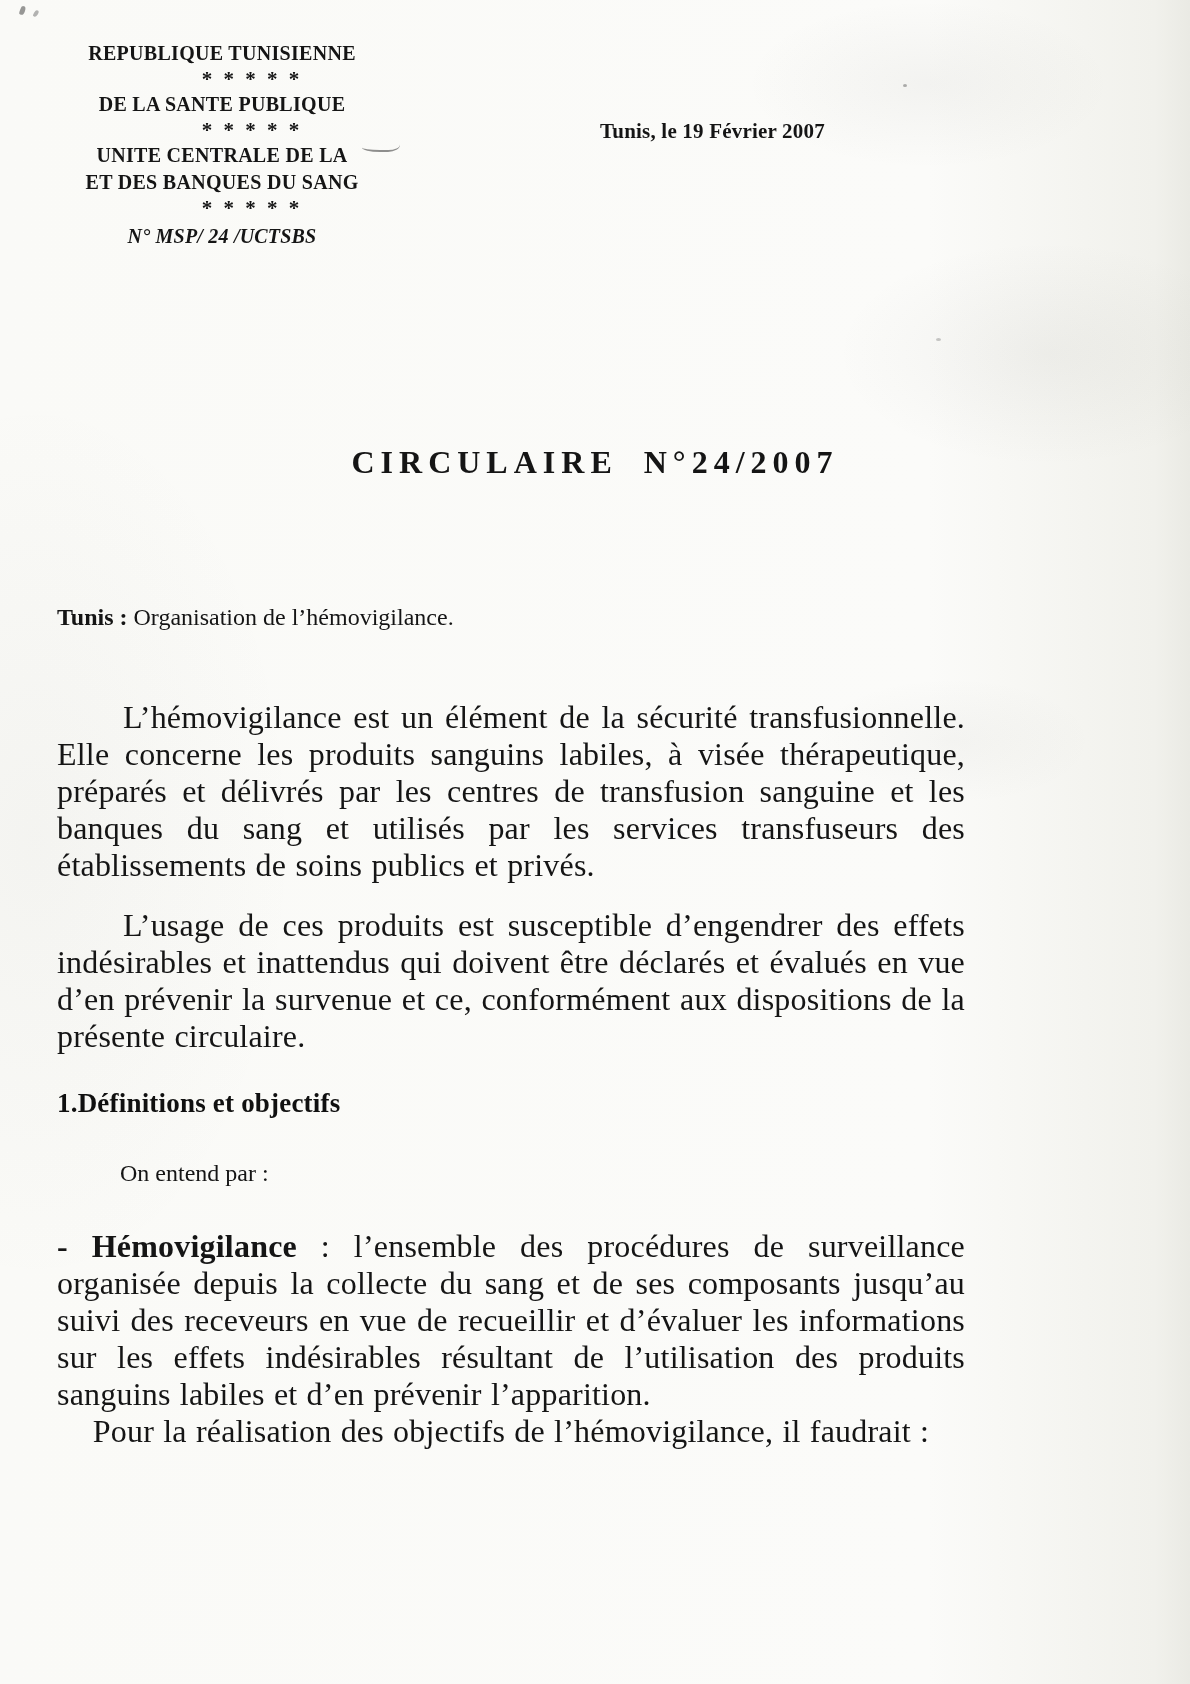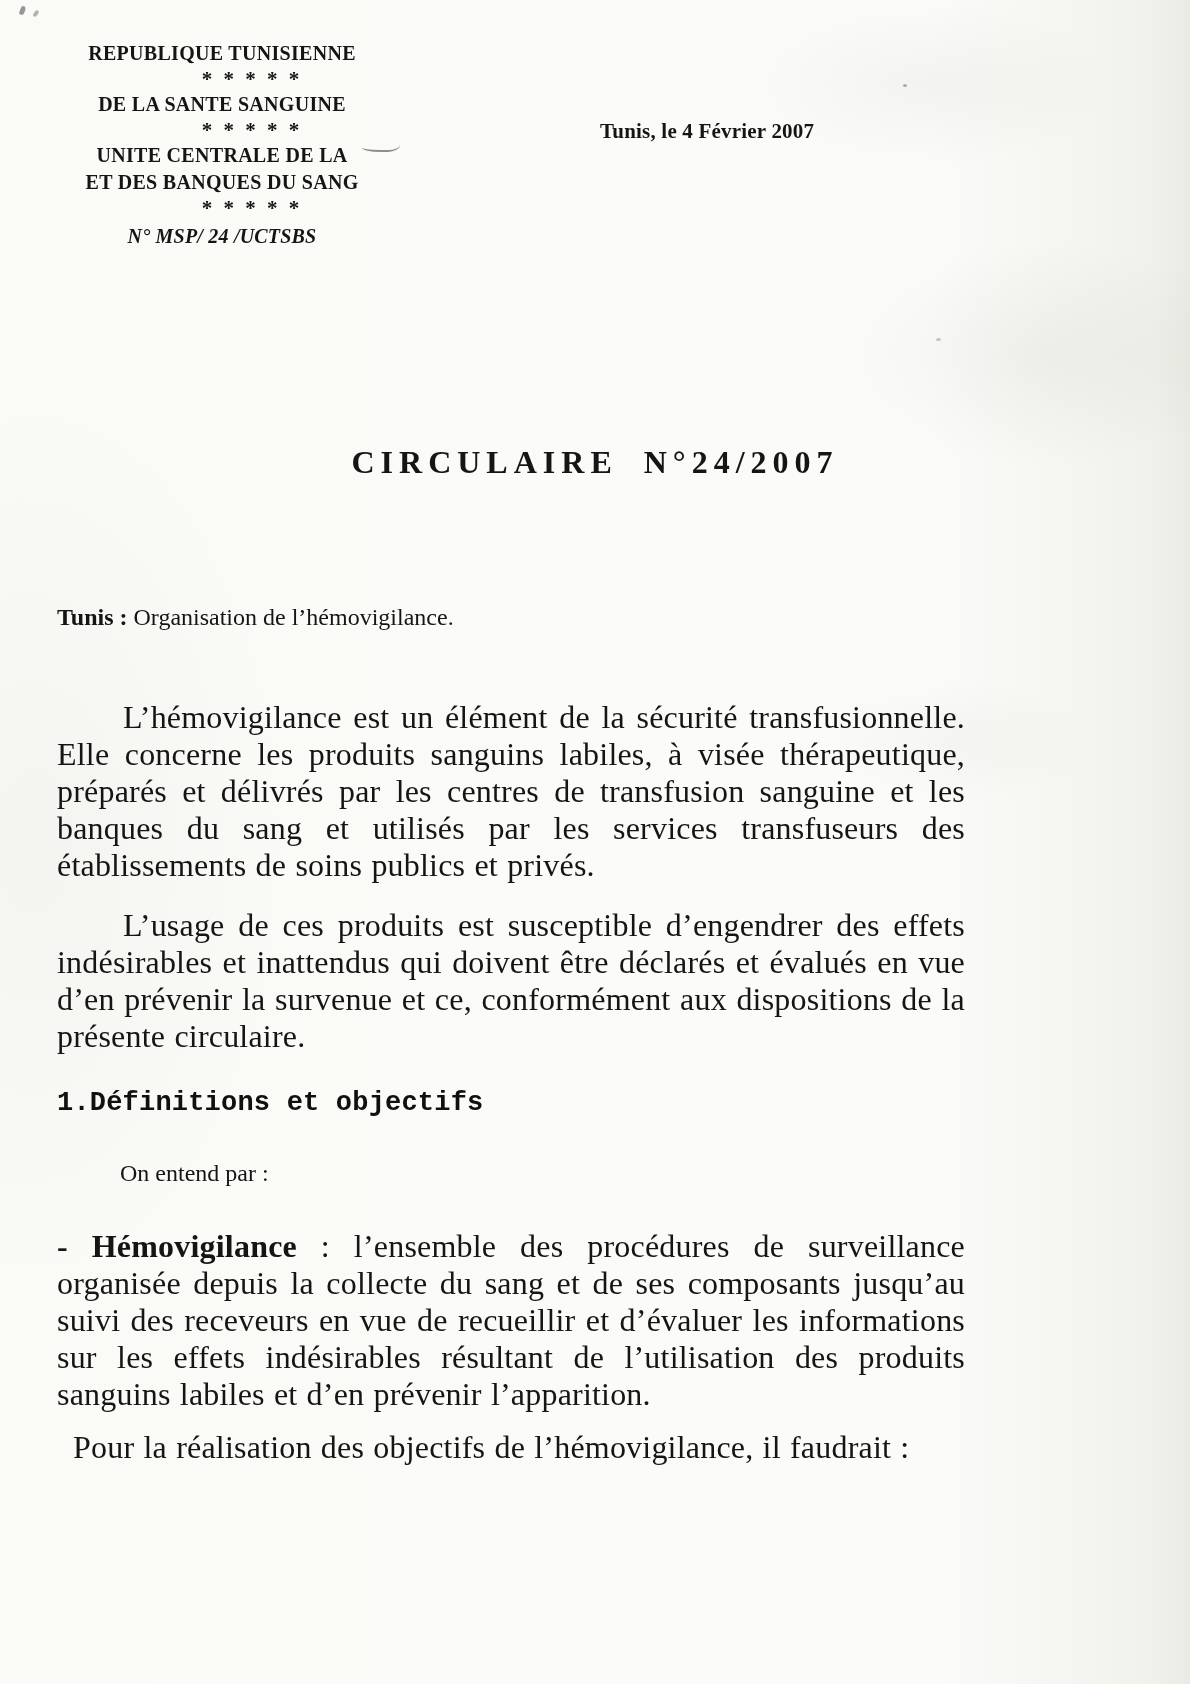--- a/index.html
+++ b/index.html
@@ -95,34 +95,34 @@
     margin: 0 0 23px 0;
     font-size: 32px;
     line-height: 37px;
     text-align: justify;
     letter-spacing: 0.2px;
     word-spacing: 1px;
   }
   .para.indent { text-indent: 66px; }
   .section-heading {
     margin: 31px 0 12px 0;
-    font-family: Liberation Mono, monospace;
+    font-family: Liberation Serif, serif;
     font-weight: bold;
     font-size: 27px;
     line-height: 34px;
     letter-spacing: 0.2px;
     color: #101010;
   }
   .intro-line {
     margin: 35px 0 0 63px;
     font-size: 24px;
     line-height: 37px;
   }
   .definition { margin-top: 36px; margin-bottom: 0; }
-  .closing-line { margin: 16px; text-align: left; }
+  .closing-line { margin: 0; text-align: center; }
 
   
   .artifact { position: absolute; pointer-events: none; }
   .artifact-quote {
     left: 20px; top: 6px; width: 5px; height: 9px;
     background: rgba(70,70,70,0.55);
     border-radius: 60% 60% 70% 30%;
     transform: rotate(18deg);
   }
   .artifact-quote2 {
@@ -154,29 +154,29 @@
 
   <div class="artifact artifact-quote"></div>
   <div class="artifact artifact-quote2"></div>
   <div class="artifact artifact-dash"></div>
   <div class="artifact artifact-dot"></div>
   <div class="artifact artifact-dot2"></div>
 
   <div class="letterhead">
     <div>REPUBLIQUE TUNISIENNE</div>
     <div class="lh-stars">* * * * *</div>
-    <div>DE LA SANTE SANGUINE</div>
+    <div>DE LA SANTE PUBLIQUE</div>
     <div class="lh-stars">* * * * *</div>
     <div>UNITE CENTRALE DE LA</div>
     <div>ET DES BANQUES DU SANG</div>
     <div class="lh-stars">* * * * *</div>
     <div class="lh-ref">N° MSP/ 24 /UCTSBS</div>
   </div>
 
-  <div class="dateline">Tunis, le 4 Février 2007</div>
+  <div class="dateline">Tunis, le 19 Février 2007</div>
 
   <h1 class="doc-title">CIRCULAIRE N°24/2007</h1>
 
   <p class="subject"><span class="bold">Tunis :</span><span> Organisation de l’hémovigilance.</span></p>
 
   <div class="body-block">
     <p class="para indent">L’hémovigilance est un élément de la sécurité transfusionnelle. Elle concerne les produits sanguins labiles, à visée thérapeutique, préparés et délivrés par les centres de transfusion sanguine et les banques du sang et utilisés par les services transfuseurs des établissements de soins publics et privés.</p>
     <p class="para indent">L’usage de ces produits est susceptible d’engendrer des effets indésirables et inattendus qui doivent être déclarés et évalués en vue d’en prévenir la survenue et ce, conformément aux dispositions de la présente circulaire.</p>
 
     <h2 class="section-heading">1.Définitions et objectifs</h2>

